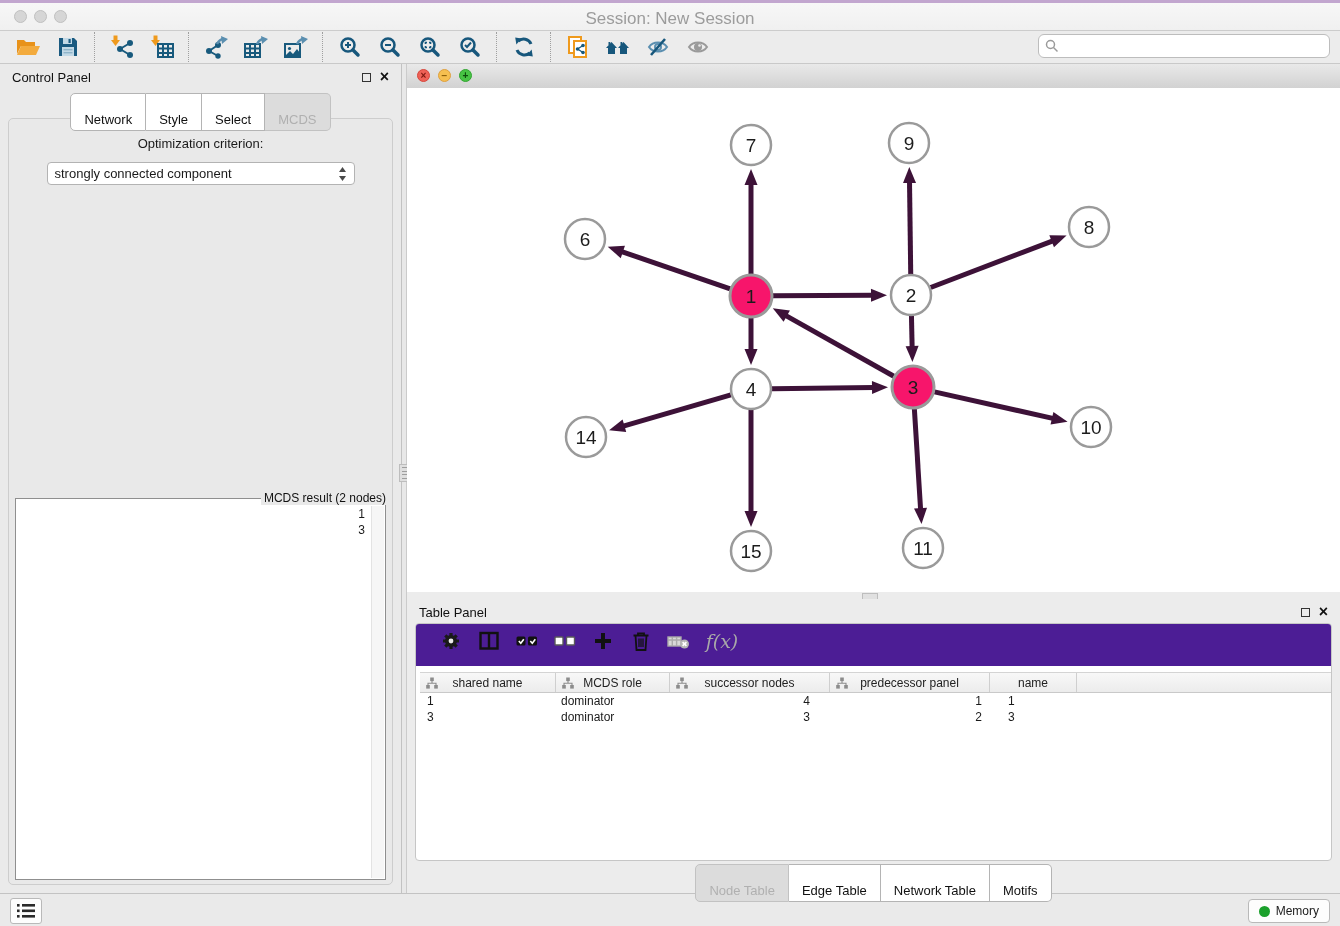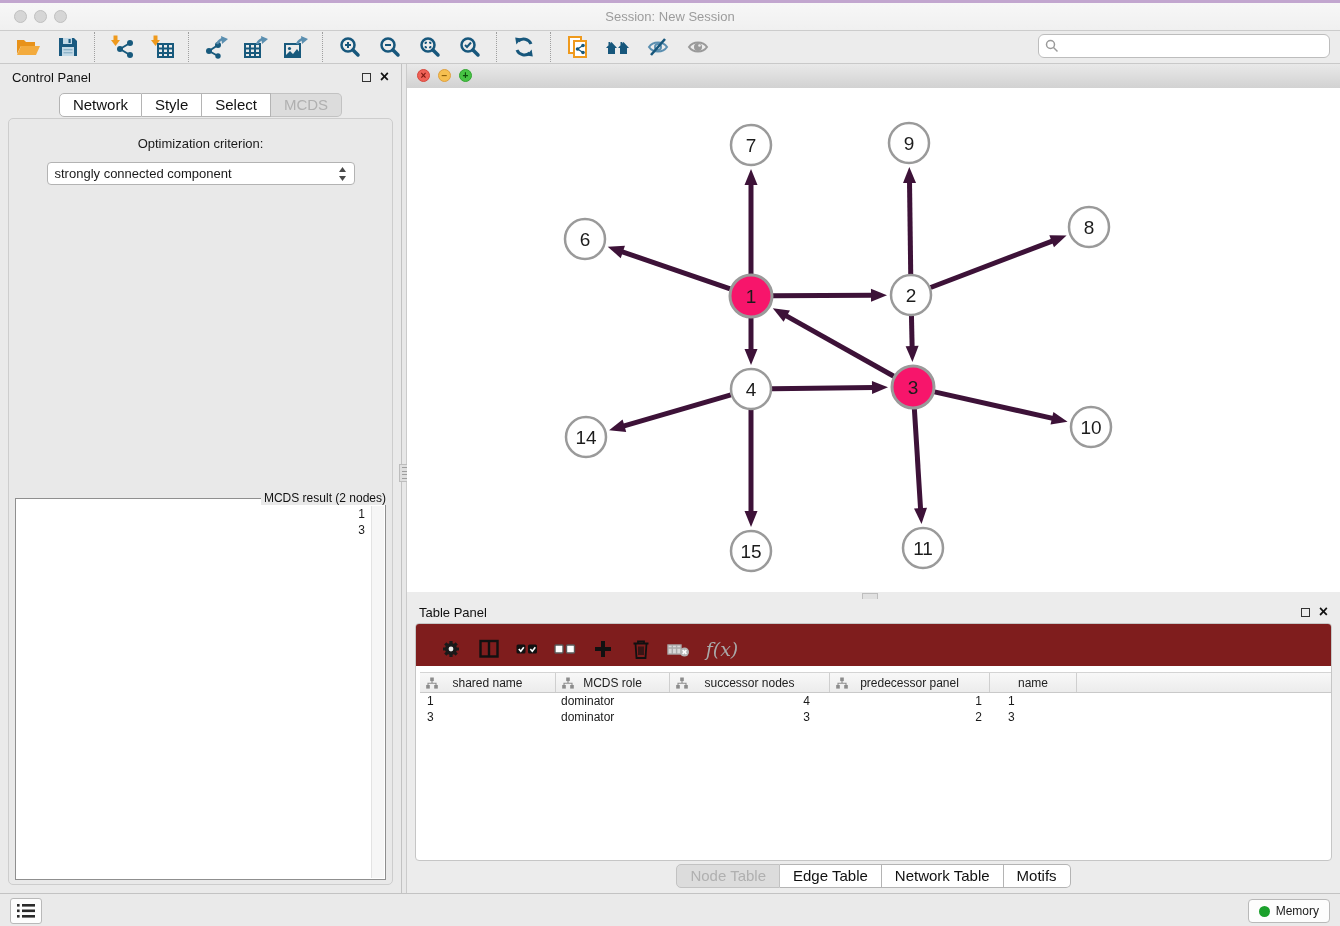--- a/index.html
+++ b/index.html
@@ -10,39 +10,39 @@
     -webkit-font-smoothing:antialiased;
   }
   
   #win-border{position:absolute;left:0;top:0;right:0;height:3px;background:#c2a6cf;}
   #titlebar{position:absolute;left:0;top:3px;right:0;height:27px;
     background:linear-gradient(#f7f7f7,#f0f0f0);border-bottom:1px solid #cccccc;}
   .traffic{position:absolute;top:7px;width:13px;height:13px;border-radius:50%;
     box-sizing:border-box;font-size:10px;font-weight:700;line-height:11px;text-align:center;}
   .t-gray{background:#d6d6d6;border:1px solid #c0c0c0;}
   #titlebar-title{position:absolute;left:0;right:0;top:6px;text-align:center;
-    font-size:13px;color:#9c9c9c;}
+    font-size:17px;color:#9c9c9c;}
   
   #toolbar{position:absolute;left:0;top:30px;right:0;height:34px;
     border-bottom:1px solid #c9c9c9;display:flex;align-items:center;padding-left:8px;box-sizing:border-box;}
   .tb-btn{width:40px;height:32px;display:flex;align-items:center;justify-content:center;flex:0 0 auto;}
   .tb-sep{width:1px;height:30px;border-left:1px dotted #9f9f9f;margin:0 6px;flex:0 0 auto;}
   #search-wrap{position:absolute;right:10px;top:4px;width:292px;height:24px;}
   #search-input{width:100%;height:100%;box-sizing:border-box;border:1px solid #bdbdbd;border-radius:6px;
     background:#fff;padding:0 8px 0 26px;font-size:13px;outline:none;font-family:inherit;}
   #search-icon{position:absolute;left:7px;top:5px;}
   
   #control-panel{position:absolute;left:0;top:64px;width:401px;height:829px;background:#eaeaea;}
   .panel-header{height:26px;display:flex;align-items:center;padding:0 12px;justify-content:space-between;}
   .panel-title{font-size:13px;color:#111;}
   .panel-header-icons{display:flex;align-items:center;gap:9px;}
   .float-icon{width:9px;height:9px;border:1.5px solid #333;box-sizing:border-box;display:inline-block;}
   .close-icon{font-size:16px;font-weight:700;color:#111;line-height:12px;}
   .tabs{display:flex;justify-content:center;margin-top:3px;position:relative;z-index:2;}
-  .tab{background:#fff;border:1px solid #b4b4b4;border-left:none;padding:2px 13px 3px;font-size:15px;color:#111;text-align:right;}
+  .tab{background:#fff;border:1px solid #b4b4b4;border-left:none;padding:18px 13px 3px;font-size:13px;color:#111;text-align:right;}
   .tab:first-child{border-left:1px solid #b4b4b4;border-radius:5px 0 0 5px;}
   .tab:last-child{border-radius:0 5px 5px 0;}
   .tab.active{background:#dcdcdc;color:#b0b0b0;border-color:#c2c2c2;}
   #cp-content{position:absolute;left:8px;right:8px;top:54px;bottom:8px;background:#e9e9e9;
     border:1px solid #cdcdcd;border-radius:5px;}
   #opt-label{text-align:center;margin-top:17px;font-size:13px;}
   #criterion-select{margin:11px auto 0;width:308px;height:23px;background:#fff;border:1px solid #b3b3b3;
     border-radius:4px;display:flex;align-items:center;padding:0 7px;box-sizing:border-box;font-size:13px;}
   #criterion-select .sel-text{flex:1;}
   .cp-buttons{display:flex;justify-content:center;gap:14px;margin-top:12px;}
@@ -69,21 +69,21 @@
   .t-yellow{background:#f6bf50;border:1px solid #dfa03e;color:#8a5d08;}
   .t-green{background:#47c344;border:1px solid #33a532;color:#0d4d0d;}
   #net-canvas{position:absolute;left:0;top:24px;right:0;bottom:0;background:#fff;}
   
   #h-divider{position:absolute;left:407px;top:592px;right:0;height:7px;background:#ececec;}
   #h-grip{position:absolute;left:455px;top:1px;width:14px;height:5px;background:#e0e0e0;border:1px solid #bdbdbd;}
   
   #table-panel{position:absolute;left:407px;top:599px;right:0;height:294px;background:#ececec;}
   #tp-body{position:absolute;left:8px;right:8px;top:24px;height:236px;background:#fff;
     border:1px solid #c6c6c6;border-radius:4px;overflow:hidden;}
-  #tp-toolbar{height:42px;background:#7f1d1d;display:flex;align-items:flex-end;padding-left:16px;gap:0;}
+  #tp-toolbar{height:42px;background:#4c1d95;display:flex;align-items:flex-start;padding-left:16px;gap:0;}
   .tpt-btn{width:38px;height:34px;display:flex;align-items:center;justify-content:center;flex:0 0 auto;}
   #fx-label{font-family:"DejaVu Serif","Liberation Serif",serif;font-style:italic;font-size:19px;color:#a9a9a9;}
   .grid{margin:6px 0 0 4px;font-size:12px;}
   .g-header{display:flex;height:21px;background:linear-gradient(#f8f8f8,#ececec);
     border-top:1px solid #d4d4d4;border-bottom:1px solid #c9c9c9;box-sizing:border-box;}
   .g-hcell{display:flex;align-items:center;justify-content:center;border-right:1px solid #cfcfcf;
     position:relative;box-sizing:border-box;color:#222;text-align:center;}
   .g-hcell .hicon{position:absolute;left:6px;top:4px;}
   .g-row{display:flex;height:16px;align-items:center;}
   .g-cell{box-sizing:border-box;overflow:hidden;white-space:nowrap;}

